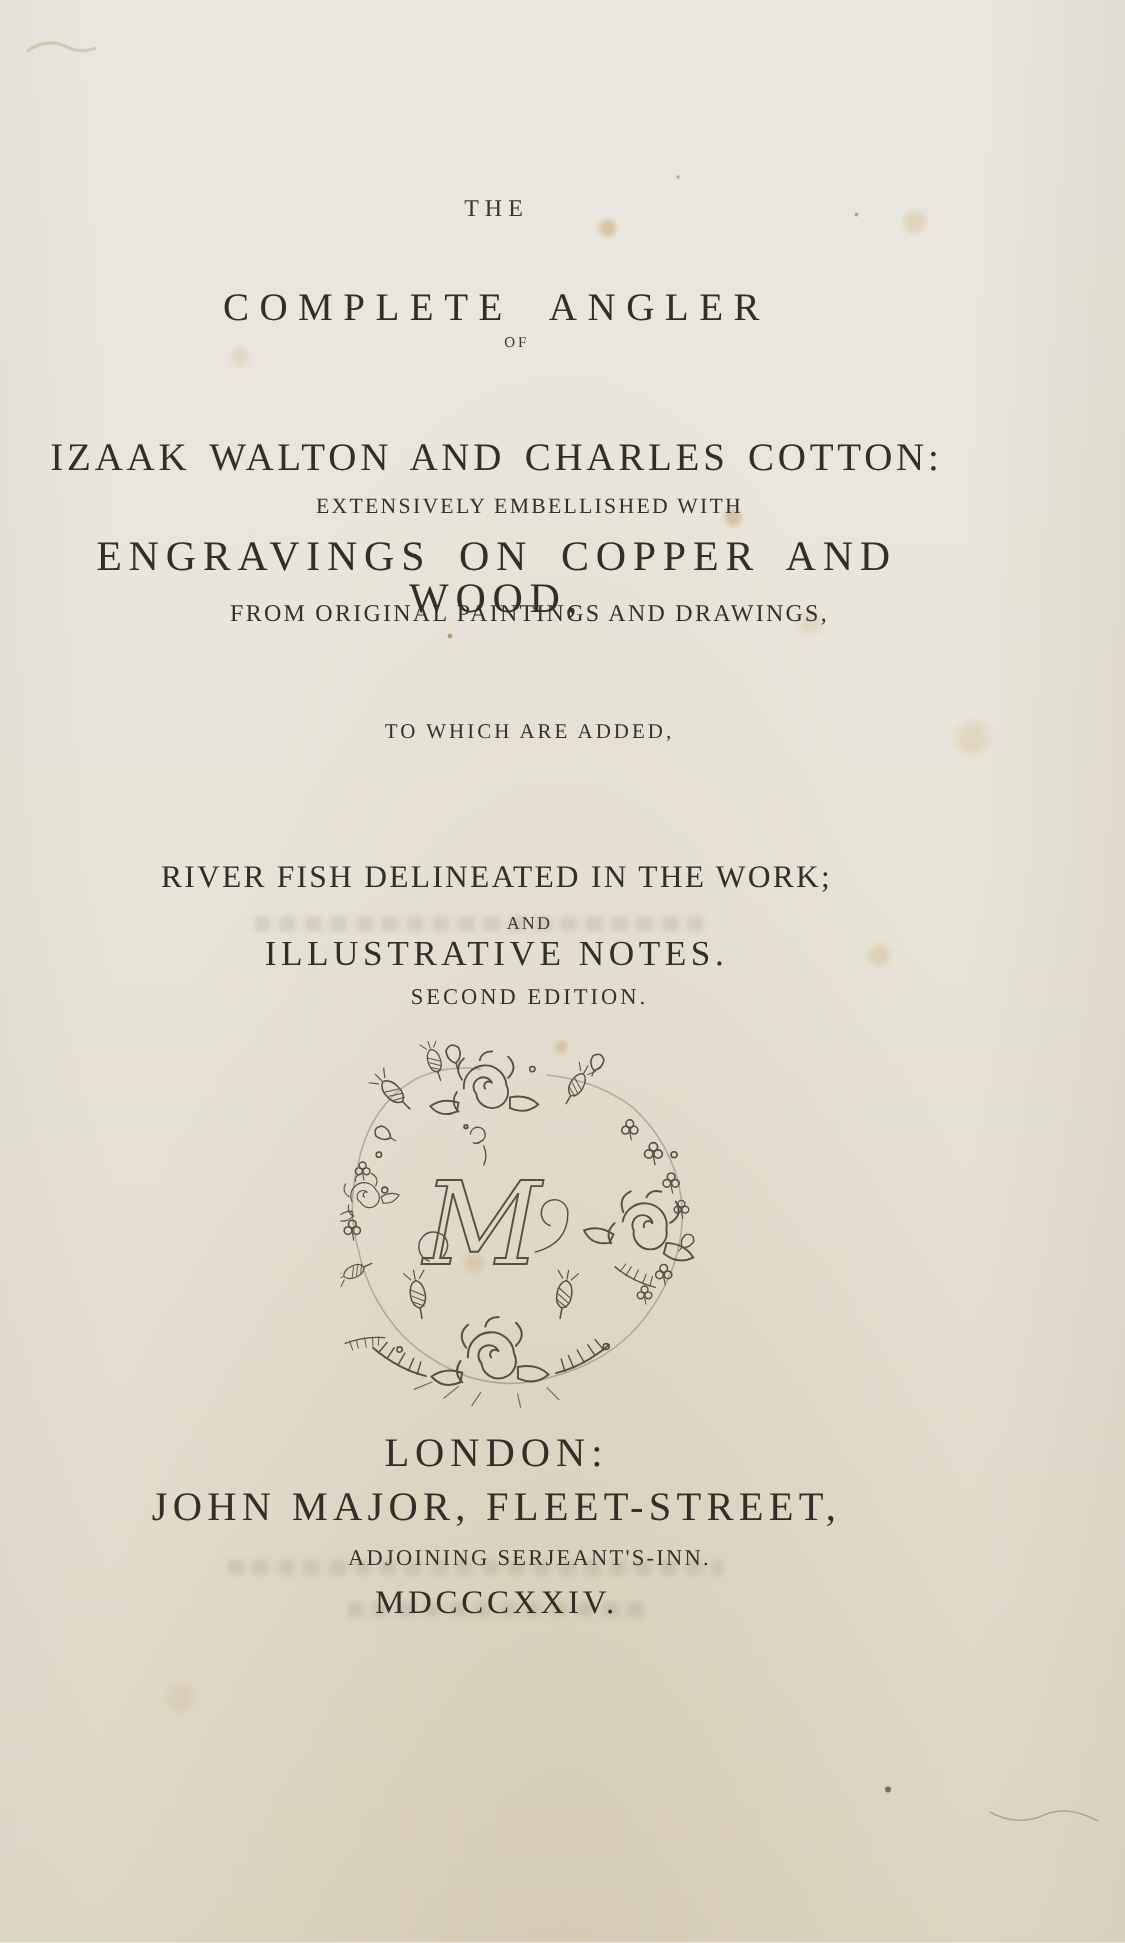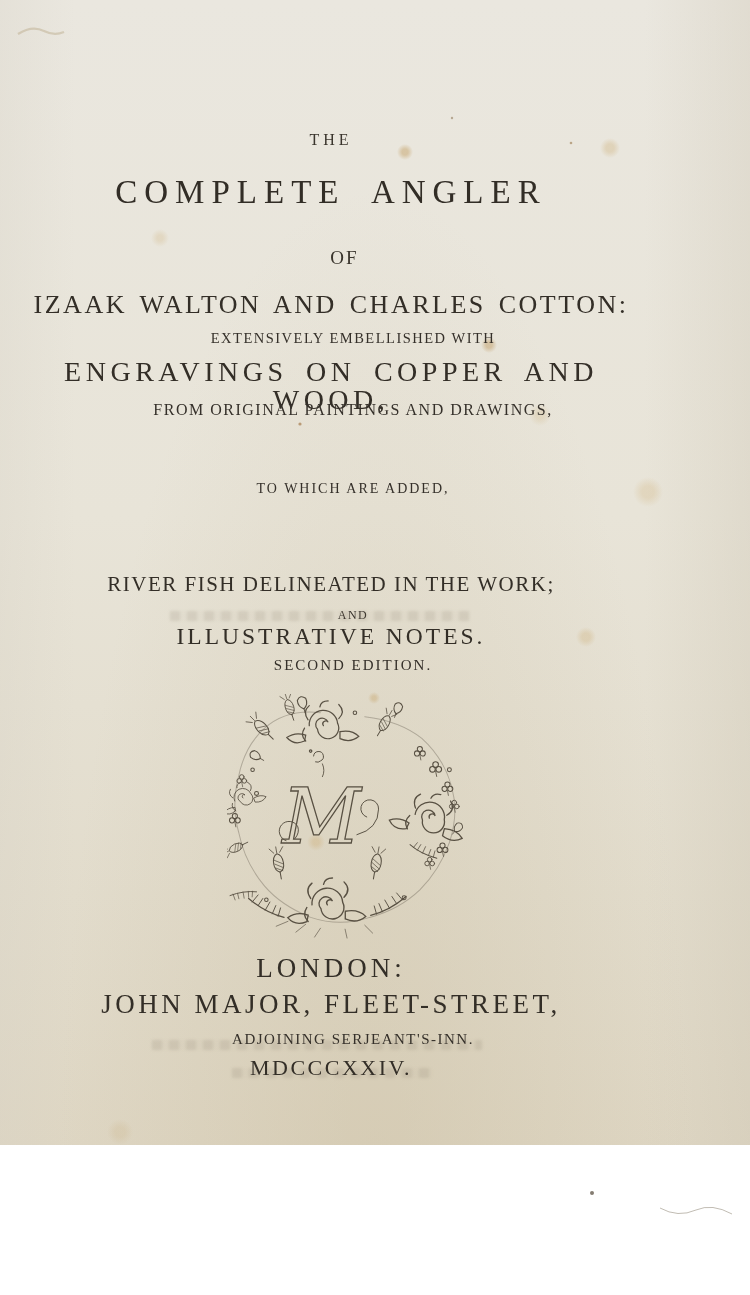--- a/index.html
+++ b/index.html
@@ -1,42 +1,42 @@
 <!DOCTYPE html>
 <html><head>
 <meta charset="utf-8">
 <style>
   html,body{margin:0;padding:0;}
   body{
     width:750px;height:1295px;overflow:hidden;
     font-family:"Liberation Serif","DejaVu Serif",serif;
   }
   .paper{
-    position:relative;width:750px;height:1145px;
+    position:relative;width:750px;height:1295px;
     background-color:#e6e2d6;
     background-image:
       radial-gradient(circle at 405px 152px, rgba(197,164,108,0.50) 0 3px, rgba(197,164,108,0) 8px),
       radial-gradient(circle at 489px 345px, rgba(190,152,95,0.45) 0 3px, rgba(190,152,95,0) 8px),
       radial-gradient(circle at 610px 148px, rgba(205,175,120,0.35) 0 4px, rgba(205,175,120,0) 10px),
       radial-gradient(circle at 648px 492px, rgba(210,182,130,0.30) 0 6px, rgba(210,182,130,0) 15px),
       radial-gradient(circle at 586px 637px, rgba(205,175,120,0.32) 0 4px, rgba(205,175,120,0) 10px),
       radial-gradient(circle at 374px 698px, rgba(200,168,112,0.42) 0 2px, rgba(200,168,112,0) 6px),
       radial-gradient(circle at 316px 842px, rgba(205,172,115,0.35) 0 3px, rgba(205,172,115,0) 9px),
       radial-gradient(circle at 160px 238px, rgba(208,180,128,0.28) 0 3px, rgba(208,180,128,0) 9px),
       radial-gradient(circle at 540px 415px, rgba(205,178,125,0.25) 0 4px, rgba(205,178,125,0) 11px),
       radial-gradient(circle at 120px 1132px, rgba(200,175,130,0.22) 0 5px, rgba(200,175,130,0) 13px),
       radial-gradient(ellipse at 50% 108%, rgba(196,182,150,0.35), rgba(196,182,150,0) 60%),
       linear-gradient(90deg, rgba(214,209,197,0.28), rgba(0,0,0,0) 10%, rgba(0,0,0,0) 86%, rgba(203,195,177,0.30)),
       linear-gradient(180deg, #eae7df 0%, #e8e4d8 45%, #e2dccc 78%, #ded6c3 100%);
   }
   .col{position:absolute;left:0;right:88px;text-align:center;color:#35302a;line-height:1;}
   .b{font-weight:normal;padding-left:44px;}
   .l-half      {top:132px; font-size:16px;  letter-spacing:4px;   color:#3a352d;}
-  .l-title     {top:176px; font-size:33px;  letter-spacing:7px;   word-spacing:12px; color:#322d26;}
-  .l-of        {top:248px; font-size:19px;  letter-spacing:2px;   color:#3a352d;margin-left:27px;}
+  .l-title     {top:192px; font-size:26px;  letter-spacing:7px;   word-spacing:12px; color:#322d26;}
+  .l-of        {top:224px; font-size:10px;  letter-spacing:2px;   color:#3a352d;margin-left:27px;}
   .l-authors   {top:268px; font-size:26px;  letter-spacing:2.5px; word-spacing:4px; color:#332e27;margin-top:24px;}
   .l-emb1      {top:331px; font-size:14.5px;letter-spacing:1.5px;}
   .l-emb2      {top:358px; font-size:28px;  letter-spacing:4.5px; word-spacing:7px; color:#332e27;}
   .l-emb3      {top:402px; font-size:16px;  letter-spacing:1.5px;}
   .l-emb4      {top:430px; font-size:16px;  letter-spacing:2px;}
   .l-added     {top:482px; font-size:14px;  letter-spacing:2px;}
   .l-essay     {top:505px; font-size:26px;  letter-spacing:3px;   color:#332e27;}
   .l-linn1     {top:546px; font-size:21px;  letter-spacing:1.5px; color:#332e27;}
   .l-linn2     {top:574px; font-size:21px;  letter-spacing:1.5px; color:#332e27;}
   .l-and       {top:609px; font-size:12px;  letter-spacing:1.5px;}

